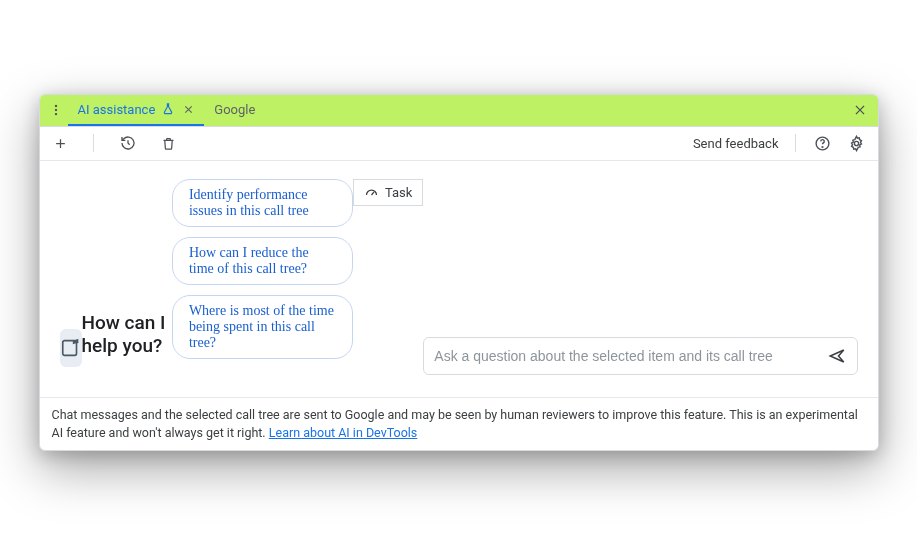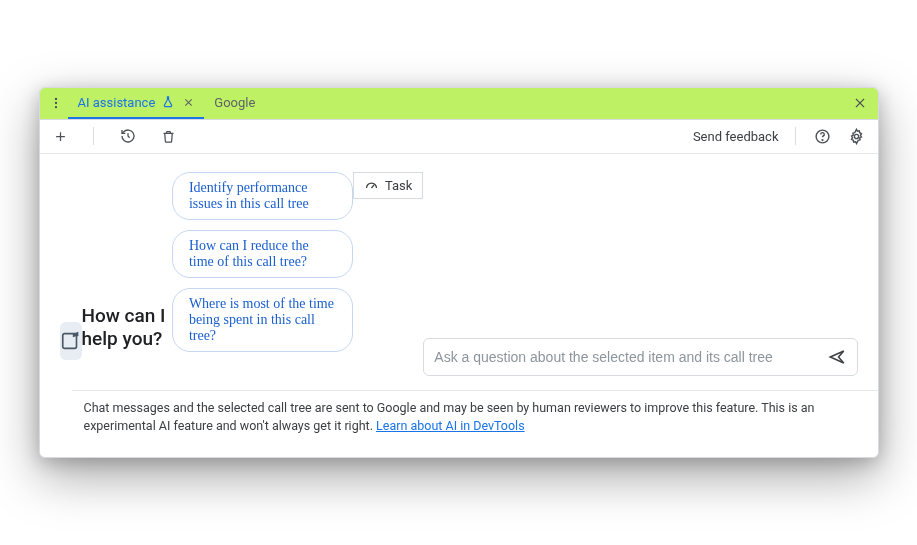--- a/index.html
+++ b/index.html
@@ -152,21 +152,21 @@
     }
 
     .input-row {
       width: 100%;
       display: flex;
       align-items: center;
       border: 1px solid #d7dbe0;
       border-radius: 6px;
       padding: 4px 6px 4px 10px;
       height: 38px;
-      margin-bottom: 2px;
+      margin-bottom: 10px;
     }
     .chat-input {
       flex: 1;
       border: none;
       outline: none;
       font-size: 14px;
       color: #202124;
     }
     .chat-input::placeholder { color: #8d959c; }
     .send-btn {
@@ -174,23 +174,22 @@
       display: flex; align-items: center; justify-content: center;
       cursor: pointer;
       color: #3c4043;
       border-radius: 4px;
     }
 
     .disclaimer {
       font-size: 12.5px;
       color: #3c4043;
       line-height: 1.45;
-      padding: 8px 12px 22px;
+      padding: 8px 12px 8px;
       border-top: 1px solid #e5e7eb;
-      margin-left: 32px;
     }
     .disclaimer a {
       color: #1a73e8;
       text-decoration: underline;
       cursor: pointer;
     }
 
     svg { display: block; }
   </style>
 </head>

